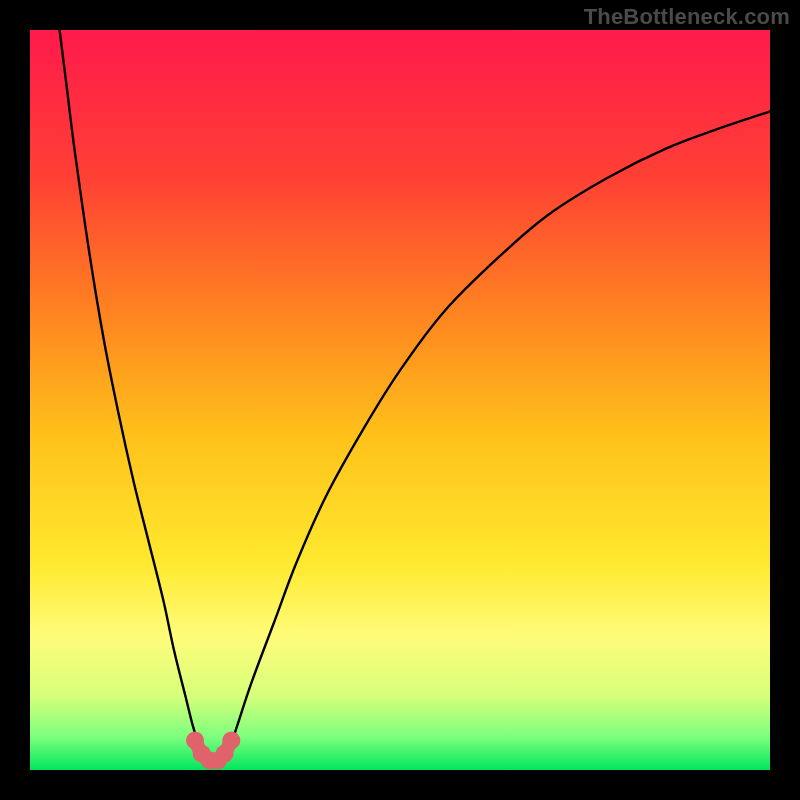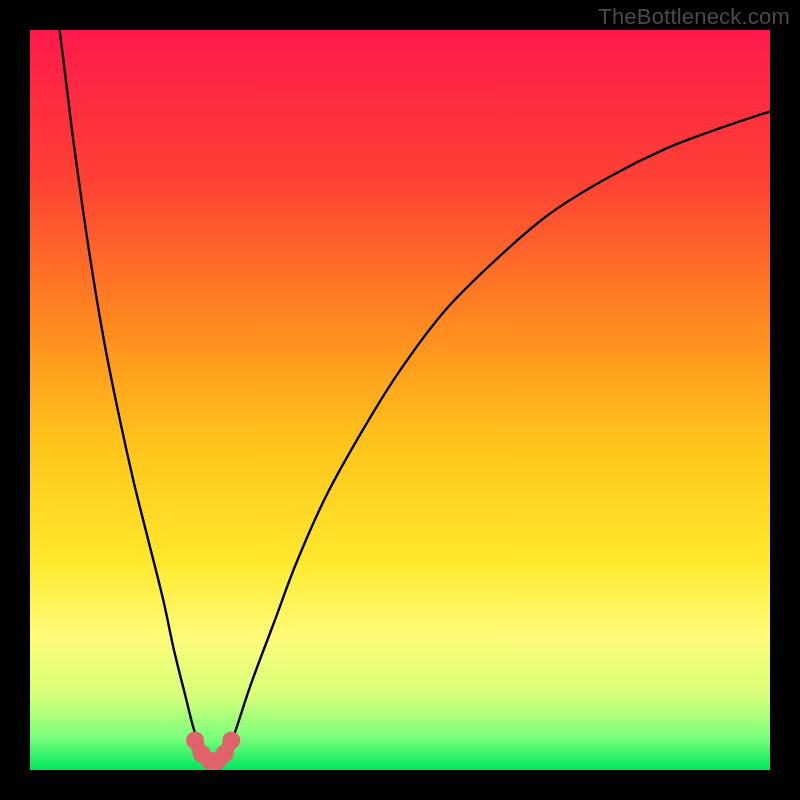--- a/index.html
+++ b/index.html
@@ -23,21 +23,21 @@
     top: 30px;
     width: 740px;
     height: 740px;
     overflow: hidden;
   }
   .watermark {
     position: absolute;
     top: 4px;
     right: 10px;
     font-size: 22px;
-    font-weight: 400;
+    font-weight: 700;
     color: #4a4a4a;
     letter-spacing: 0.2px;
     text-align: center;
   }
   svg {
     display: block;
   }
 </style>
 </head>
 <body>

